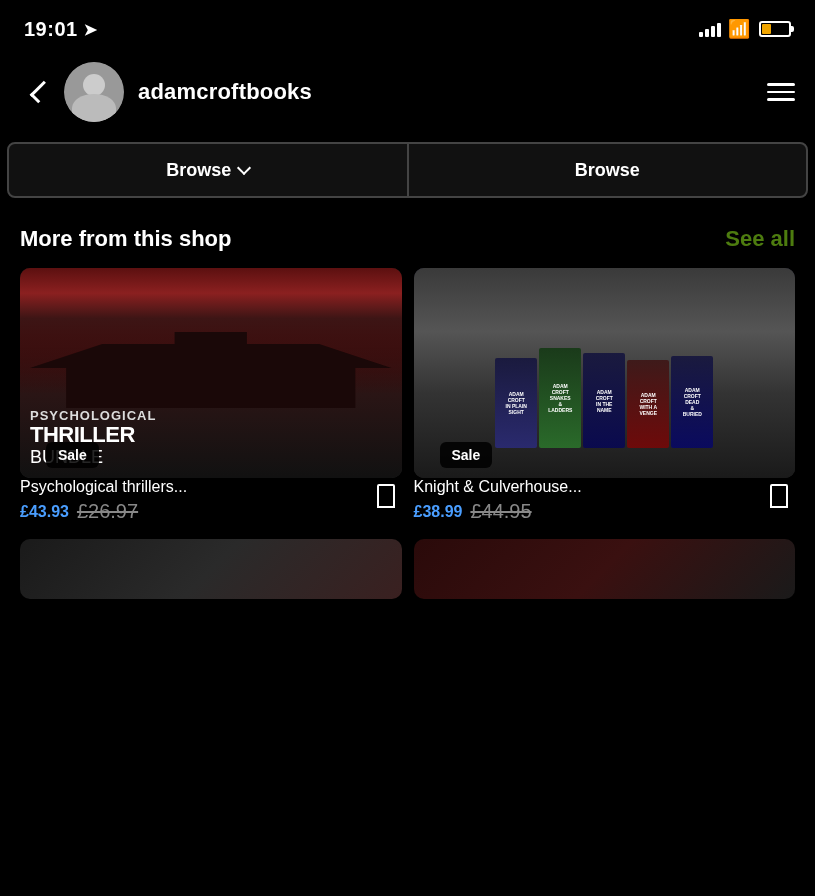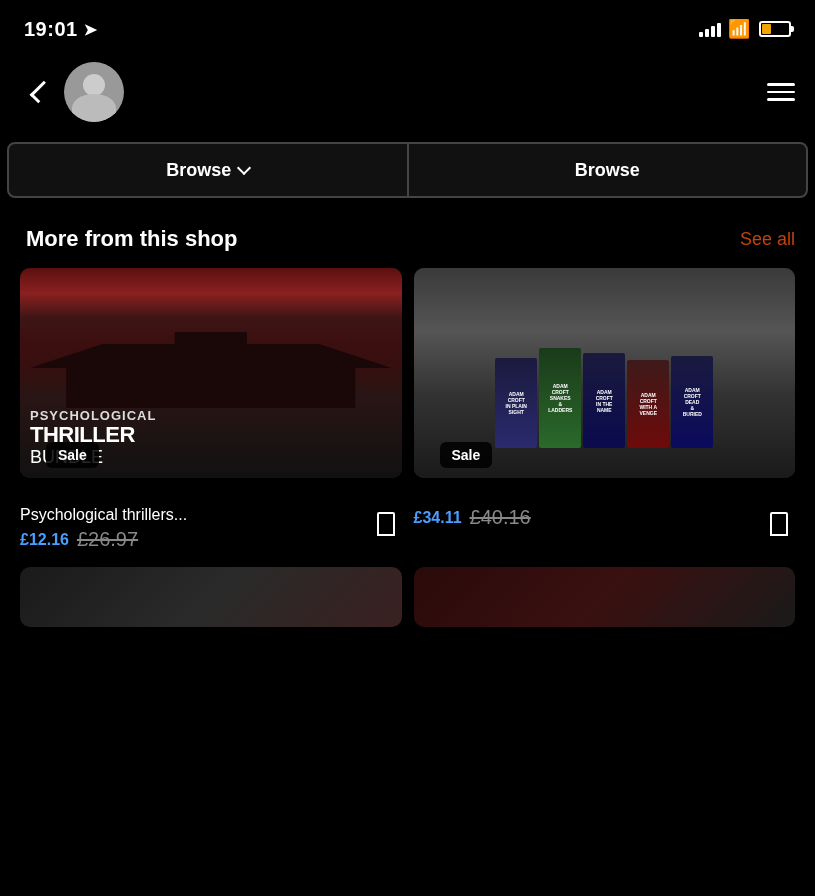--- a/index.html
+++ b/index.html
@@ -230,32 +230,31 @@
       transform: rotate(45deg);
       margin-top: -4px;
     }
 
     
     .section-header {
       display: flex;
       justify-content: space-between;
       align-items: center;
       padding: 8px 20px 16px;
-      margin-left: 6px;
     }
 
     .section-title {
       font-size: 22px;
       font-weight: 700;
     }
 
     .see-all-link {
-      font-size: 18px;
-      font-weight: 400;
-      color: #c2410c;
+      font-size: 22px;
+      font-weight: 700;
+      color: #4d7c0f;
       cursor: pointer;
     }
 
     
     .product-grid {
       display: grid;
       grid-template-columns: 1fr 1fr;
       gap: 12px;
       padding: 0 20px;
     }
@@ -402,25 +401,24 @@
       left: 26px;
       background: rgba(0,0,0,0.85);
       color: #fff;
       font-size: 14px;
       font-weight: 700;
       padding: 5px 12px;
       border-radius: 6px;
     }
 
     .product-info {
-      padding: 20px 0 4px;
+      padding: 0 0 4px;
       display: flex;
       align-items: flex-start;
       justify-content: space-between;
-      margin-top: 8px;
     }
 
     .product-details {
       flex: 1;
     }
 
     .product-title {
       font-size: 16px;
       font-weight: 500;
       color: #fff;
@@ -522,20 +520,21 @@
 
 <div class="nav-bar">
   <div class="back-btn">
     <div class="back-chevron"></div>
   </div>
 
   <div class="profile-section">
     <div class="avatar">
       <div class="avatar-face"></div>
     </div>
+    <span class="shop-name">adamcroftbooks</span>
   </div>
 
   <div class="hamburger-btn">
     <div class="hamburger-line" style="width:28px;"></div>
     <div class="hamburger-line" style="width:28px;"></div>
     <div class="hamburger-line" style="width:28px;"></div>
   </div>
 </div>
 
 <div class="action-buttons">
@@ -564,21 +563,21 @@
           <div class="overlay-line2">THRILLER</div>
           <div class="overlay-line3">BUNDLE</div>
         </div>
       </div>
       <div class="sale-badge">Sale</div>
     </div>
     <div class="product-info">
       <div class="product-details">
         <div class="product-title">Psychological thrillers...</div>
         <div class="price-row">
-          <span class="price-current">£12.16</span>
+          <span class="price-current">£43.93</span>
           <span class="price-original">£26.97</span>
         </div>
       </div>
       <div class="bookmark-btn">
         <div class="bookmark-icon"></div>
       </div>
     </div>
   </div>
 
   <div class="product-card">
@@ -600,23 +599,24 @@
           </div>
           <div class="book-spine book-spine-5">
             <div class="book-label">ADAM<br>CROFT<br>DEAD<br>&amp;<br>BURIED</div>
           </div>
         </div>
       </div>
       <div class="sale-badge">Sale</div>
     </div>
     <div class="product-info">
       <div class="product-details">
+        <div class="product-title">Knight &amp; Culverhouse...</div>
         <div class="price-row">
-          <span class="price-current">£34.11</span>
-          <span class="price-original">£40.16</span>
+          <span class="price-current">£38.99</span>
+          <span class="price-original">£44.95</span>
         </div>
       </div>
       <div class="bookmark-btn">
         <div class="bookmark-icon"></div>
       </div>
     </div>
   </div>
 
 </div>
 

